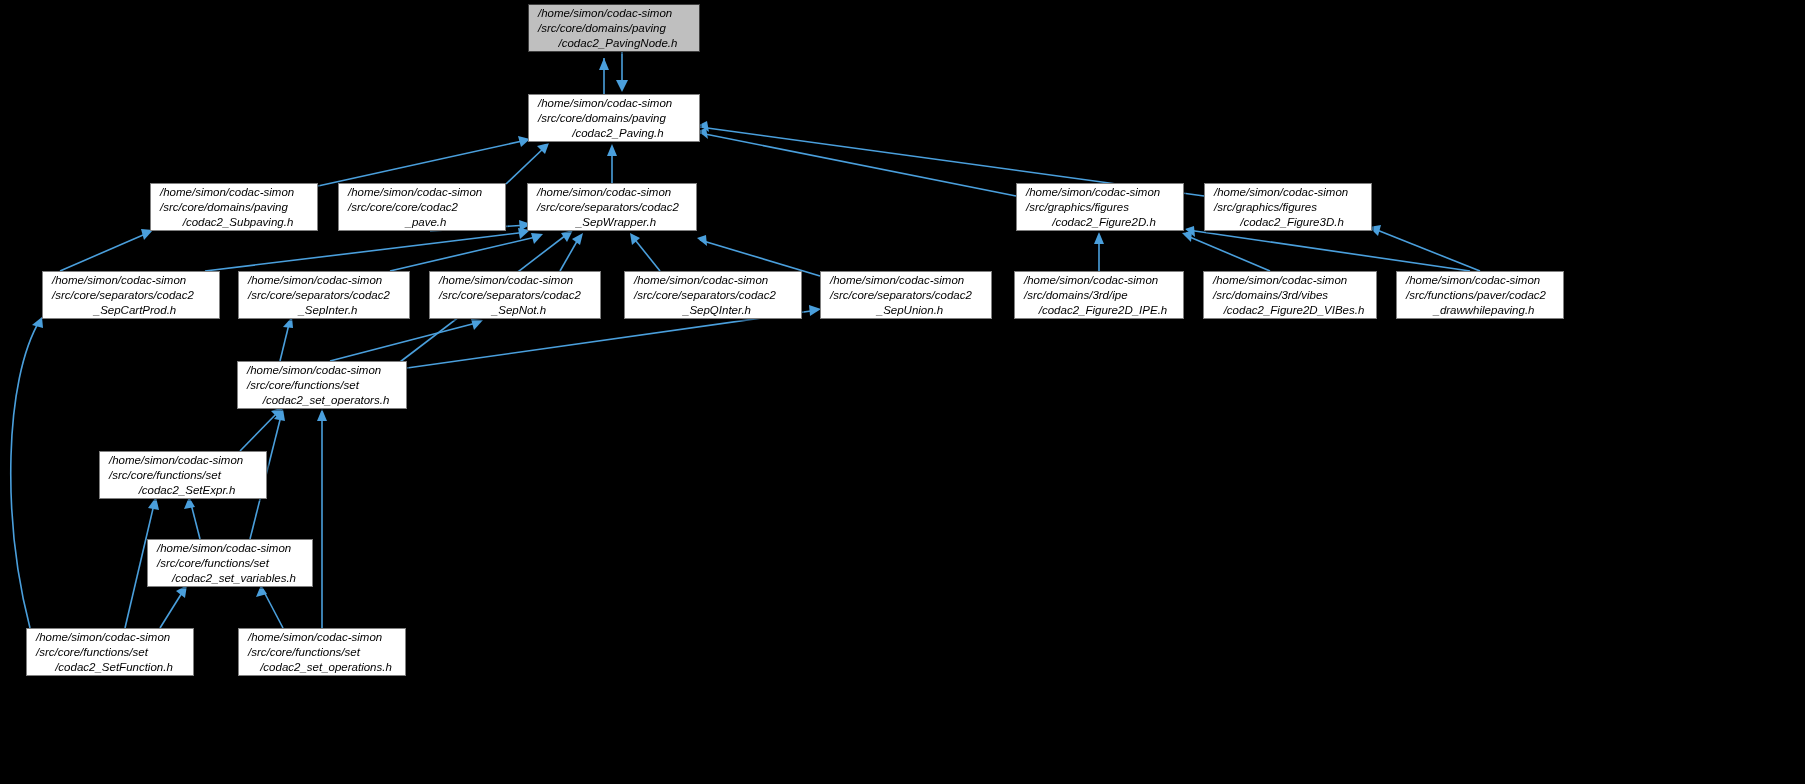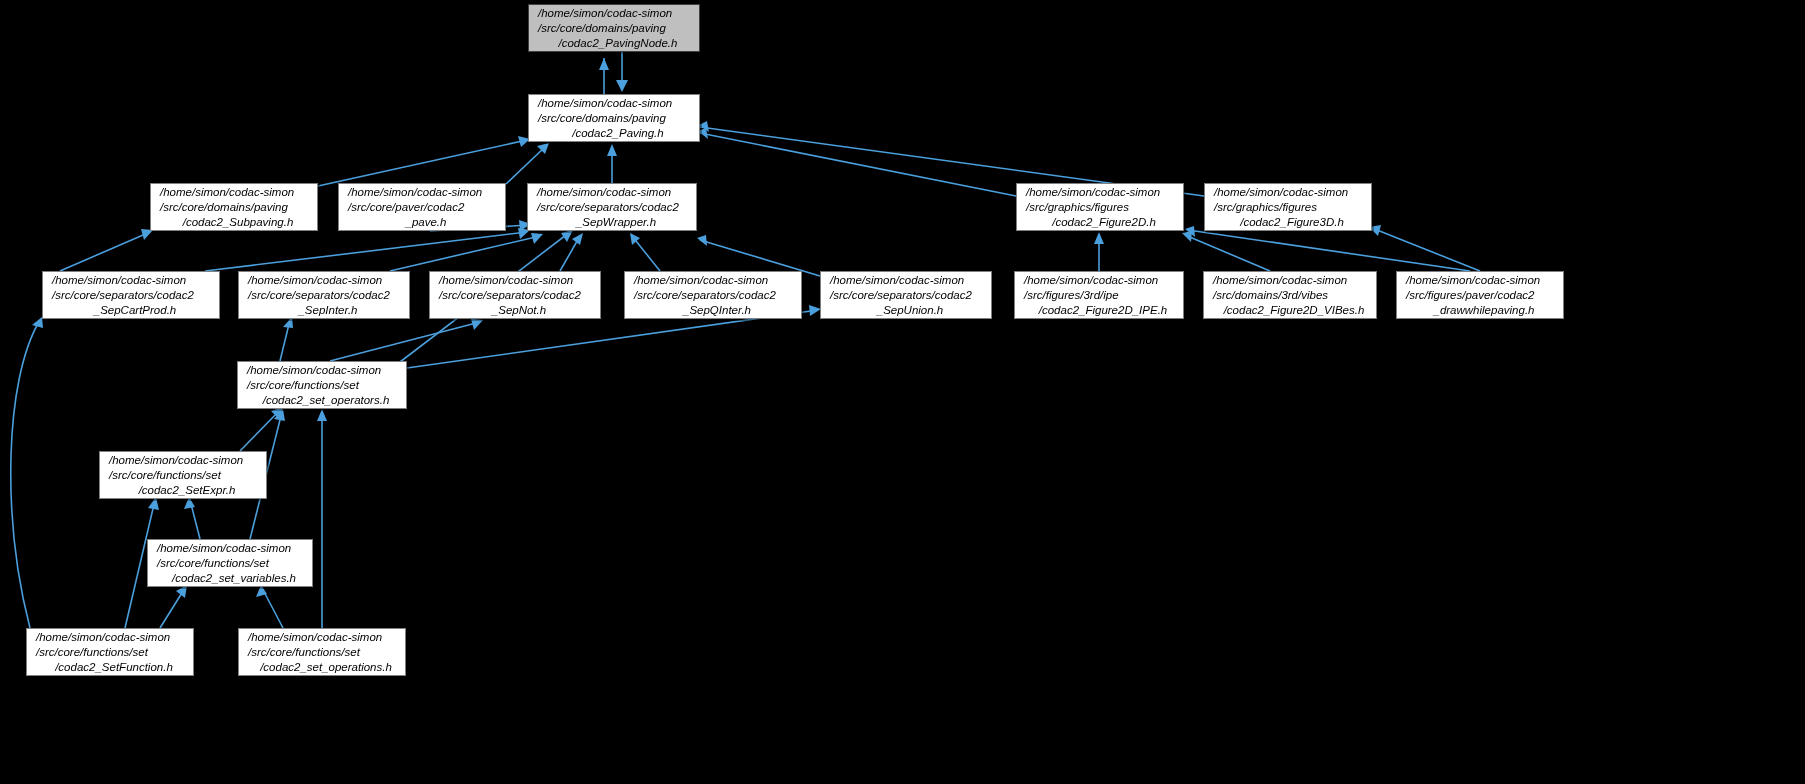--- a/index.html
+++ b/index.html
@@ -92,21 +92,21 @@
         <span class="ln l1">/src/core/domains/paving</span>
         <span class="ln l2">/codac2_Paving.h</span>
       </div>
       <div class="node" style="left: 150px; top: 183px; width: 168px; height: 48px;">
         <span class="ln l0">/home/simon/codac-simon</span>
         <span class="ln l1">/src/core/domains/paving</span>
         <span class="ln l2">/codac2_Subpaving.h</span>
       </div>
       <div class="node" style="left: 338px; top: 183px; width: 168px; height: 48px;">
         <span class="ln l0">/home/simon/codac-simon</span>
-        <span class="ln l1">/src/core/paver/codac2</span>
+        <span class="ln l1">/src/core/core/codac2</span>
         <span class="ln l2">_pave.h</span>
       </div>
       <div class="node" style="left: 527px; top: 183px; width: 170px; height: 48px;">
         <span class="ln l0">/home/simon/codac-simon</span>
         <span class="ln l1">/src/core/separators/codac2</span>
         <span class="ln l2">_SepWrapper.h</span>
       </div>
       <div class="node" style="left: 1016px; top: 183px; width: 168px; height: 48px;">
         <span class="ln l0">/home/simon/codac-simon</span>
         <span class="ln l1">/src/graphics/figures</span>
@@ -137,31 +137,31 @@
         <span class="ln l1">/src/core/separators/codac2</span>
         <span class="ln l2">_SepQInter.h</span>
       </div>
       <div class="node" style="left: 820px; top: 271px; width: 172px; height: 48px;">
         <span class="ln l0">/home/simon/codac-simon</span>
         <span class="ln l1">/src/core/separators/codac2</span>
         <span class="ln l2">_SepUnion.h</span>
       </div>
       <div class="node" style="left: 1014px; top: 271px; width: 170px; height: 48px;">
         <span class="ln l0">/home/simon/codac-simon</span>
-        <span class="ln l1">/src/figures/3rd/ipe</span>
+        <span class="ln l1">/src/domains/3rd/ipe</span>
         <span class="ln l2">/codac2_Figure2D_IPE.h</span>
       </div>
       <div class="node" style="left: 1203px; top: 271px; width: 174px; height: 48px;">
         <span class="ln l0">/home/simon/codac-simon</span>
         <span class="ln l1">/src/domains/3rd/vibes</span>
         <span class="ln l2">/codac2_Figure2D_VIBes.h</span>
       </div>
       <div class="node" style="left: 1396px; top: 271px; width: 168px; height: 48px;">
         <span class="ln l0">/home/simon/codac-simon</span>
-        <span class="ln l1">/src/figures/paver/codac2</span>
+        <span class="ln l1">/src/functions/paver/codac2</span>
         <span class="ln l2">_drawwhilepaving.h</span>
       </div>
       <div class="node" style="left: 237px; top: 361px; width: 170px; height: 48px;">
         <span class="ln l0">/home/simon/codac-simon</span>
         <span class="ln l1">/src/core/functions/set</span>
         <span class="ln l2">/codac2_set_operators.h</span>
       </div>
       <div class="node" style="left: 99px; top: 451px; width: 168px; height: 48px;">
         <span class="ln l0">/home/simon/codac-simon</span>
         <span class="ln l1">/src/core/functions/set</span>

